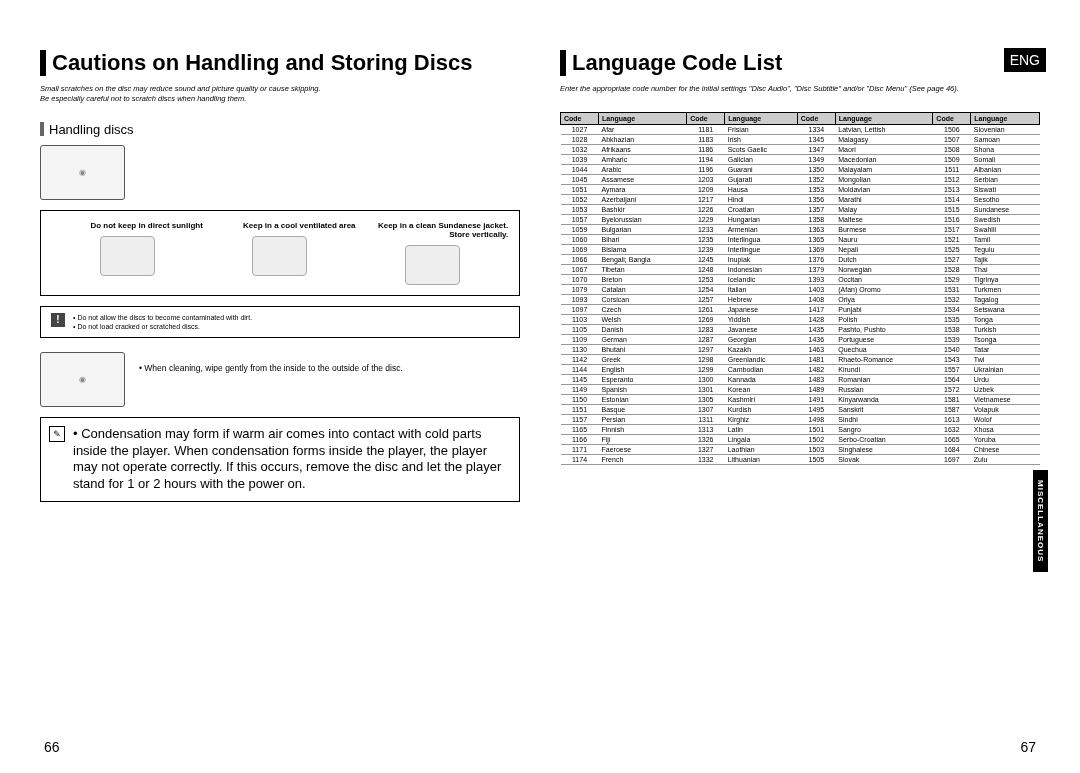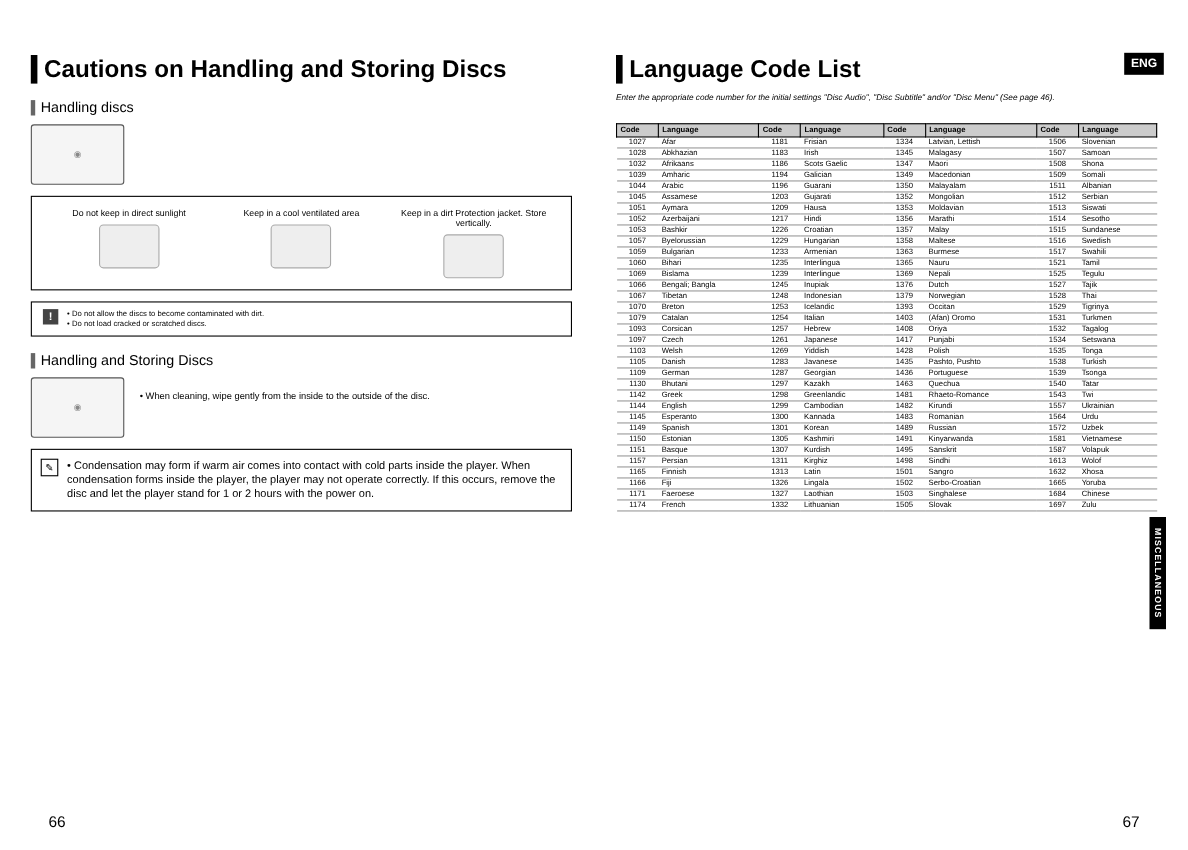--- a/index.html
+++ b/index.html
@@ -1,65 +1,67 @@
 <!DOCTYPE html>
 <html><head>
 <meta charset="utf-8">
 <style>
 *{box-sizing:border-box;margin:0;padding:0}
 body{font-family:Arial,Helvetica,sans-serif;background:#fff;width:1080px;height:773px;position:relative;font-size:10px;color:#000}
-.spread{display:flex;gap:40px;padding:50px 28px 30px}
+.spread{display:flex;gap:40px;padding:50px 40px 30px}
 .page{flex:1;position:relative}
 h1{font-size:22px;font-weight:bold;margin-bottom:8px;display:flex;align-items:center}
 h1:before{content:"";display:inline-block;width:6px;height:26px;background:#000;margin-right:6px}
 .sub{font-size:7.5px;font-style:italic;line-height:1.3;margin-bottom:18px}
 h2{font-size:13px;font-weight:normal;margin:14px 0 8px;display:flex;align-items:center}
 h2:before{content:"";display:inline-block;width:4px;height:14px;background:#666;margin-right:5px}
 .row{display:flex;gap:14px;align-items:flex-start;margin-bottom:10px}
 .ico{width:85px;height:55px;border:1px solid #555;border-radius:3px;background:#f5f5f5;flex-shrink:0;display:flex;align-items:center;justify-content:center;font-size:8px;color:#888}
 .txt{font-size:8.5px;line-height:1.35}
 .txt b{font-weight:bold}
 .box{border:1px solid #000;padding:10px;display:flex;justify-content:space-around;margin-bottom:10px}
-.bc{text-align:center;font-size:8px;font-weight:normal;width:33%}
+.bc{text-align:right;font-size:8px;font-weight:bold;width:33%}
 .bi{width:55px;height:40px;margin:6px auto 0;background:#eee;border:1px solid #aaa;border-radius:4px}
 .note{border:1px solid #000;padding:6px 10px;margin:10px 0 14px;display:flex;gap:8px;align-items:flex-start}
 .ni{width:14px;height:14px;background:#444;color:#fff;display:flex;align-items:center;justify-content:center;flex-shrink:0;font-size:10px;font-weight:bold}
 .nt{font-size:7px;line-height:1.3}
 .cond{border:1px solid #000;padding:8px;display:flex;gap:8px;align-items:flex-start;margin-top:8px}
 .ci{width:16px;height:16px;flex-shrink:0;border:1px solid #000;display:flex;align-items:center;justify-content:center;font-size:9px}
-.ct{font-size:10px;line-height:1.3}
-.eng{position:absolute;top:-2px;right:-6px;background:#000;color:#fff;font-size:11px;font-weight:bold;padding:4px 6px}
+.ct{font-size:13px;line-height:1.3}
+.eng{position:absolute;top:-2px;right:-6px;background:#000;color:#fff;font-size:14px;font-weight:normal;padding:4px 6px}
 .tab{position:absolute;right:-8px;top:420px;background:#000;color:#fff;writing-mode:vertical-lr;font-size:8px;font-weight:bold;padding:10px 3px;letter-spacing:1px}
 table{width:100%;border-collapse:collapse;font-size:7px}
 th{background:#ccc;border:1px solid #000;padding:2px 3px;text-align:left;font-weight:bold}
 td{border-bottom:1px solid #999;padding:1px 3px;white-space:nowrap}
 td:nth-child(odd){text-align:center;width:38px}
 .pn{position:absolute;bottom:18px;font-size:14px}
 .pl{left:44px}.pr{right:44px}
 </style>
 </head>
 <body>
 
 <div class="spread">
 <div class="page">
  <h1>Cautions on Handling and Storing Discs</h1>
+ <div class="sub">
+  <span>Small scratches on the disc may reduce sound and picture quality or cause skipping.</span><br><span>Be especially careful not to scratch discs when handling them.</span>
+ </div>
  <h2>Handling discs</h2>
  <div class="row">
   <div class="ico">◉</div>
  </div>
  <div class="box">
   <div class="bc"><span>Do not keep in direct sunlight</span><div class="bi"></div></div>
   <div class="bc"><span>Keep in a cool ventilated area</span><div class="bi"></div></div>
-  <div class="bc"><span>Keep in a dirt Protection jacket. Store vertically.</span><div class="bi"></div></div>
+  <div class="bc"><span>Keep in a clean Sundanese jacket. Store vertically.</span><div class="bi"></div></div>
  </div>
  <div class="note">
   <div class="ni">!</div>
   <div class="nt"><span>• Do not allow the discs to become contaminated with dirt.</span><br><span>• Do not load cracked or scratched discs.</span></div>
  </div>
- <h2>Handling and Storing Discs</h2>
  <div class="row">
   <div class="ico">◉</div>
   <div class="txt">
    <br>
    <span>• When cleaning, wipe gently from the inside to the outside of the disc.</span>
   </div>
  </div>
  <div class="cond">
   <div class="ci">✎</div>
   <div class="ct">• Condensation may form if warm air comes into contact with cold parts inside the player. When condensation forms inside the player, the player may not operate correctly. If this occurs, remove the disc and let the player stand for 1 or 2 hours with the power on.</div>

